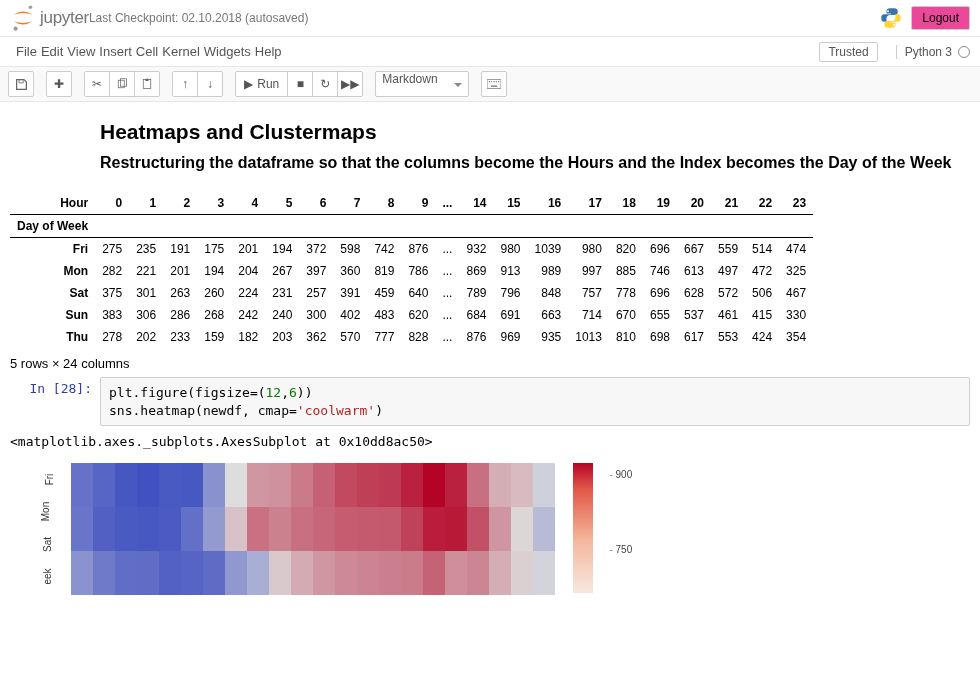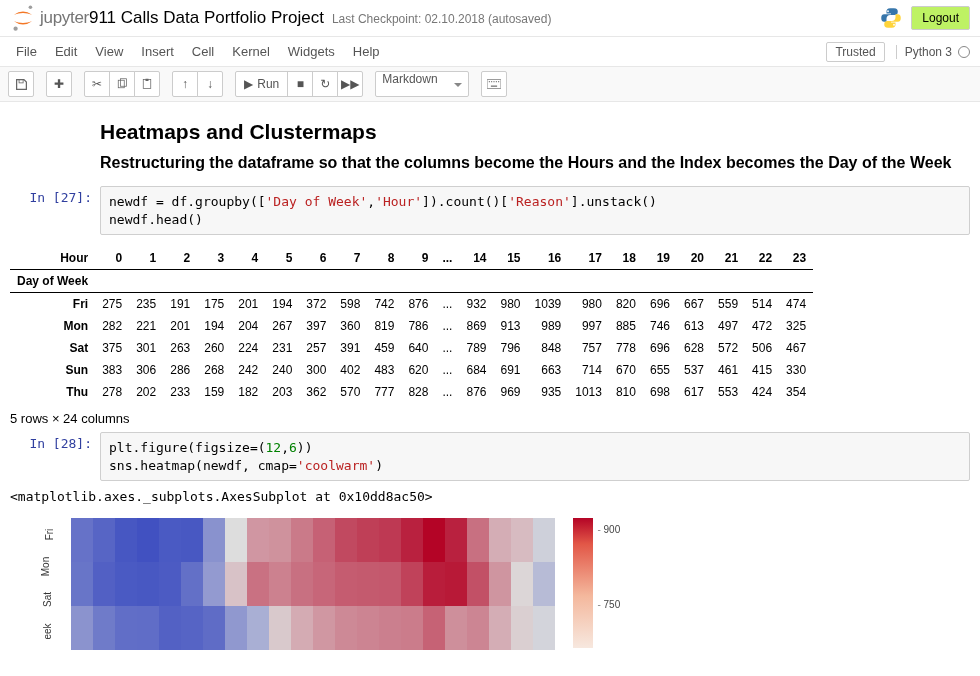--- a/index.html
+++ b/index.html
@@ -6,25 +6,25 @@
 body { font-family: "Helvetica Neue", Helvetica, Arial, sans-serif; font-size: 13px; color: #000; background: #fff; }
 .header { display: flex; align-items: center; padding: 4px 10px; border-bottom: 1px solid #e7e7e7; }
 .logo { display: flex; align-items: center; margin-right: 0; }
 .logo-svg { width: 26px; height: 28px; }
 .logo-text { font-size: 17px; color: #757575; margin-left: 4px; letter-spacing: -0.3px;}
 .title-area { display: flex; align-items: baseline; flex: 1; }
 .nb-title { font-size: 17px; color: #000; font-weight: normal; margin-right: 8px; }
 .checkpoint { font-size: 12px; color: #777; }
 .header-right { display: flex; align-items: center; gap: 8px; }
 .lang-icon { width: 24px; height: 24px; }
-.btn-logout { border: 1px solid #ccc; background: #bef264; padding: 4px 10px; border-radius: 2px; font-size: 12px; }
+.btn-logout { border: 1px solid #ccc; background: #ec4899; padding: 4px 10px; border-radius: 2px; font-size: 12px; }
 .menubar { display: flex; align-items: center; padding: 0 10px; height: 30px; border-bottom: 1px solid #e7e7e7; font-size: 13px;}
-.menu-items { display: flex; gap: 18px; flex: 1; padding-left: 6px; }
+.menu-items { display: flex; gap: 4px; flex: 1; padding-left: 6px; }
 .menu-item { color: #555; }
-.menubar-right { display: flex; align-items: center; gap: 11px; }
+.menubar-right { display: flex; align-items: center; gap: 18px; }
 .trusted { border: 1px solid #ccc; padding: 2px 8px; font-size: 12px; border-radius: 2px; color: #555;}
 .kernel-name { font-size: 12px; color: #555; border-left: 1px solid #ccc; padding-left: 8px; display:flex; align-items:center; gap:6px;}
 .kernel-circle { width: 12px; height: 12px; border: 1px solid #888; border-radius: 50%; display: inline-block; }
 .toolbar { display: flex; align-items: center; padding: 4px 8px; border-bottom: 1px solid #e7e7e7; gap: 3px; background:#f9f9f9;}
 .tbtn { border: 1px solid #ccc; background: #fff; min-width: 26px; height: 26px; border-radius: 2px; display: flex; align-items: center; justify-content: center; font-size: 12px; color: #555; cursor:pointer;}
 .tbtn.run { width: auto; padding: 0 8px; gap: 4px;}
 .tgroup { display: flex; }
 .tgroup .tbtn { border-radius: 0; margin-left: -1px; }
 .tgroup .tbtn:first-child { border-radius: 2px 0 0 2px; margin-left:0;}
 .tgroup .tbtn:last-child { border-radius: 0 2px 2px 0; }
@@ -49,39 +49,38 @@
 .df-table tbody th { text-align: right; font-weight: bold; }
 .df-table tbody tr:nth-child(odd) td, .df-table tbody tr:nth-child(odd) th.rowhdr {}
 .df-caption { font-size: 13px; margin-top: 6px; }
 .plain-out { font-family: monospace; font-size: 13px; padding: 2px 0;}
 .heatmap-area { display: flex; gap: 14px; padding-top: 12px; padding-left: 26px;}
 .hm-yaxis { display:flex; flex-direction:column; justify-content:space-around; align-items:flex-end; font-family: sans-serif; font-size:10px; color:#333; height:130px; padding-right:2px;}
 .hm-ytick { transform: rotate(-90deg); padding: 0 0; }
 .hm-grid { display: grid; grid-template-columns: repeat(22, 22px); grid-auto-rows: 44px; }
 .hm-cell { width: 22px; height: 44px; }
 .cbar { width: 20px; height: 130px; background: linear-gradient(to top, #f7e8df 0%, #f4b89d 40%, #e25747 80%, #b40426 100%); margin-left: 4px;}
-.cbar-wrap { display:flex; align-items: stretch; gap:4px; }
+.cbar-wrap { display:flex; align-items: stretch; gap:16px; }
 .cbar-ticks { display:flex; flex-direction:column; justify-content:space-between; font-size:10px; color:#444; padding: 6px 0 40px 0;}
 .cbar-ticks span::before { content:'- '; color:#888;}
 </style>
 </head>
 <body>
 
 <div class="header">
   <div class="logo">
     <svg class="logo-svg" viewBox="0 0 30 34">
       <circle cx="24" cy="4" r="2.2" fill="#9E9E9E"></circle>
       <path d="M4 13 Q15 5 26 13 Q15 9 4 13 Z" fill="#F37726"></path>
       <path d="M4 21 Q15 29 26 21 Q15 25 4 21 Z" fill="#F37726"></path>
       <circle cx="6" cy="30" r="2.6" fill="#9E9E9E"></circle>
     </svg>
     <span class="logo-text">jupyter</span>
   </div>
   <div class="title-area">
-    <span class="nb-title">911 Calls Data Portfolio Project</span>
     <span class="checkpoint">Last Checkpoint: 02.10.2018 (autosaved)</span>
   </div>
   <div class="header-right">
     <svg class="lang-icon" viewBox="0 0 32 32">
       <path d="M15 3c-4 0-5 2-5 4v3h6v1H7c-3 0-4 2-4 5s1 5 4 5h3v-4c0-3 2-5 5-5h6c2 0 4-1 4-4V7c0-2-1-4-5-4h-5z" fill="#3776AB"></path>
       <circle cx="12" cy="7" r="1.2" fill="#fff"></circle>
       <path d="M17 29c4 0 5-2 5-4v-3h-6v-1h9c3 0 4-2 4-5s-1-5-4-5h-3v4c0 3-2 5-5 5h-6c-2 0-4 1-4 4v1c0 2 1 4 5 4h5z" fill="#FFD43B"></path>
       <circle cx="20" cy="25" r="1.2" fill="#fff"></circle>
     </svg>
     <button class="btn-logout">Logout</button>
@@ -180,27 +179,20 @@
 
 <div class="notebook">
 
   <div class="text-cell">
     <div class="cell-body">
       <h2 class="md">Heatmaps and Clustermaps</h2>
       <p class="md-bold">Restructuring the dataframe so that the columns become the Hours and the Index becomes the Day of the Week</p>
     </div>
   </div>
 
-  <div class="cell">
-    <div class="prompt">In [27]:</div>
-    <div class="cell-body">
-      <div class="code-input" id="code27"><span>newdf = df.groupby([</span><span class="str">'Day of Week'</span><span>,</span><span class="str">'Hour'</span><span>]).count()[</span><span class="str">'Reason'</span><span>].unstack()
-newdf.head()</span></div>
-    </div>
-  </div>
 
   <div class="cell">
     <div class="cell-body">
       <table class="df-table" id="df-table">
           <thead>
             <tr>
               <th style="text-align: right;">Hour</th>
               <th>0</th>
               <th>1</th>
               <th>2</th>

